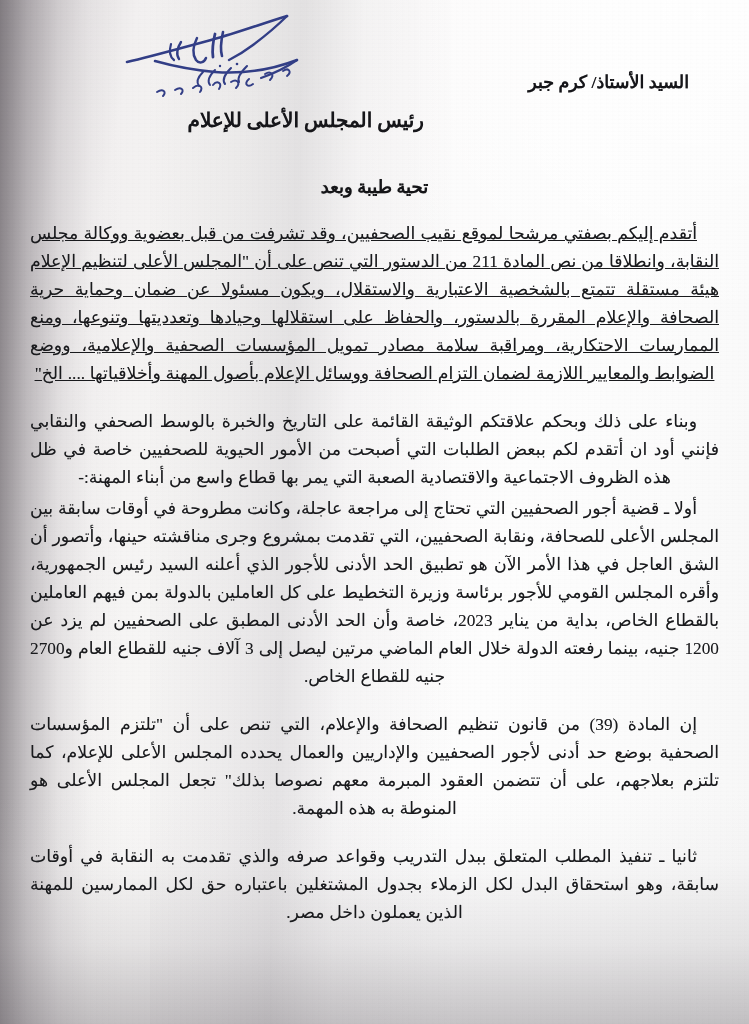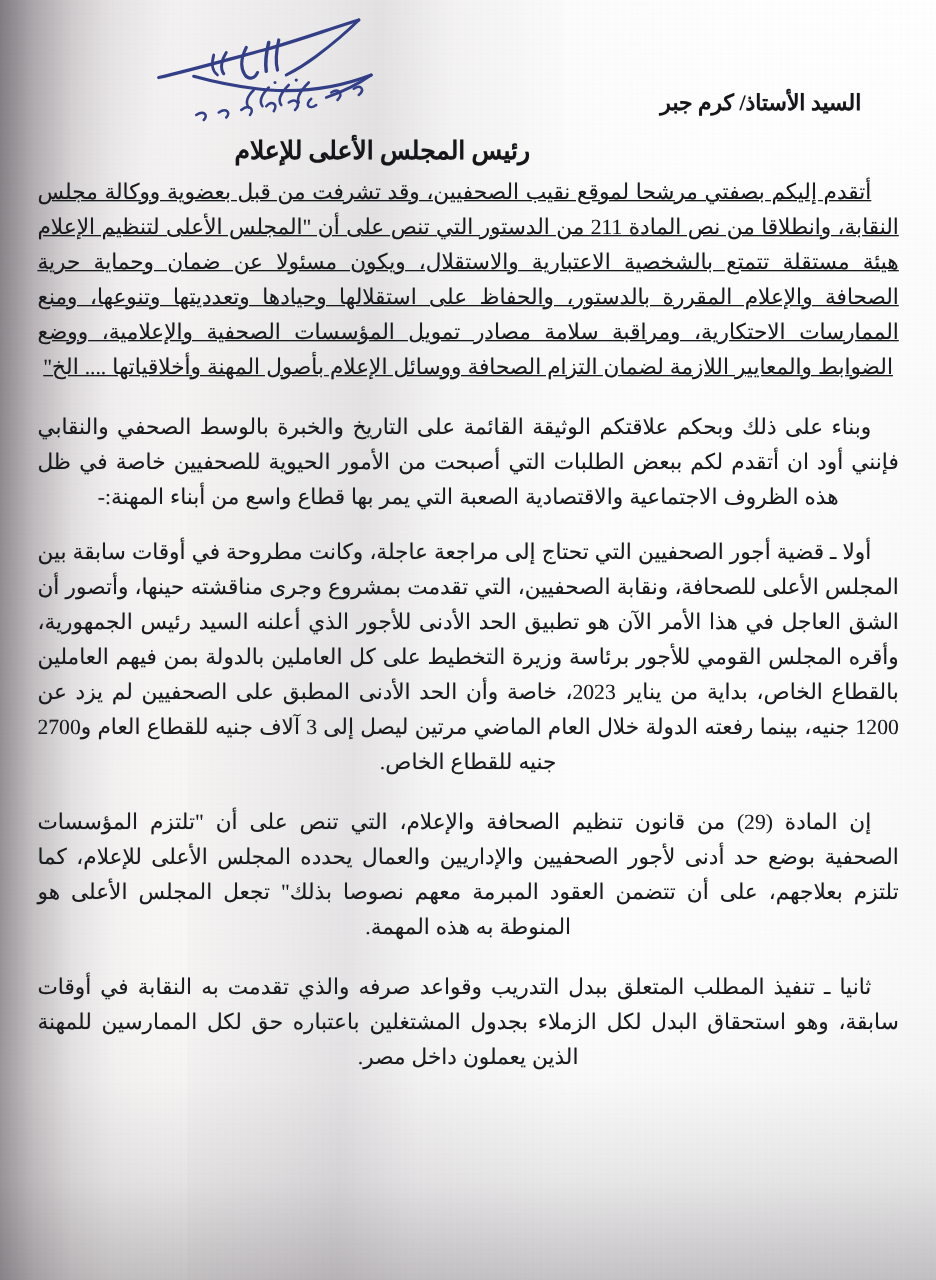--- a/index.html
+++ b/index.html
@@ -148,21 +148,21 @@
     line-height: 1.62;
     text-align: justify;
     text-align-last: center;
     margin: 0 0 17px 0;
     text-indent: 22px;
     color: #191a1d;
     text-shadow: 0 0 .55px rgba(0,0,0,.3);
     word-spacing: .5px;
   }
   .para.p1 { margin-bottom: 20px; text-decoration: underline; }
-  .para.p2 { margin-bottom: 16px; font-family: Liberation Serif, serif; }
+  .para.p2 { margin-bottom: 3px; font-family: Liberation Serif, serif; }
   .para.p3 { margin-bottom: 20px; }
   .para.p4 { margin-bottom: 20px; }
   .para.p5 { margin-bottom: 0; }
 
   .blur-soft { filter: blur(0.22px); }
 </style>
 </head>
 <body>
 
 <div class="page">
@@ -206,21 +206,22 @@
             <path d="M164 61 C170 57, 173 62, 168 66" stroke-width="2"></path>
           </g>
         </svg>
       </div>
 
       <div class="addressee">السيد الأستاذ/ كرم جبر</div>
 
       <div class="sig-title">رئيس المجلس الأعلى للإعلام</div>
     </div>
 
+    <div class="greeting">تحية طيبة وبعد</div>
 
     <p class="para p1">أتقدم إليكم بصفتي مرشحا لموقع نقيب الصحفيين، وقد تشرفت من قبل بعضوية ووكالة مجلس النقابة، وانطلاقا من نص المادة 211 من الدستور التي تنص على أن "المجلس الأعلى لتنظيم الإعلام هيئة مستقلة تتمتع بالشخصية الاعتبارية والاستقلال، ويكون مسئولا عن ضمان وحماية حرية الصحافة والإعلام المقررة بالدستور، والحفاظ على استقلالها وحيادها وتعدديتها وتنوعها، ومنع الممارسات الاحتكارية، ومراقبة سلامة مصادر تمويل المؤسسات الصحفية والإعلامية، ووضع الضوابط والمعايير اللازمة لضمان التزام الصحافة ووسائل الإعلام بأصول المهنة وأخلاقياتها .... الخ"</p>
     <p class="para p2">وبناء على ذلك وبحكم علاقتكم الوثيقة القائمة على التاريخ والخبرة بالوسط الصحفي والنقابي فإنني أود ان أتقدم لكم ببعض الطلبات التي أصبحت من الأمور الحيوية للصحفيين خاصة في ظل هذه الظروف الاجتماعية والاقتصادية الصعبة التي يمر بها قطاع واسع من أبناء المهنة:-</p>
     <p class="para p3">أولا ـ قضية أجور الصحفيين التي تحتاج إلى مراجعة عاجلة، وكانت مطروحة في أوقات سابقة بين المجلس الأعلى للصحافة، ونقابة الصحفيين، التي تقدمت بمشروع وجرى مناقشته حينها، وأتصور أن الشق العاجل في هذا الأمر الآن هو تطبيق الحد الأدنى للأجور الذي أعلنه السيد رئيس الجمهورية، وأقره المجلس القومي للأجور برئاسة وزيرة التخطيط على كل العاملين بالدولة بمن فيهم العاملين بالقطاع الخاص، بداية من يناير 2023، خاصة وأن الحد الأدنى المطبق على الصحفيين لم يزد عن 1200 جنيه، بينما رفعته الدولة خلال العام الماضي مرتين ليصل إلى 3 آلاف جنيه للقطاع العام و2700 جنيه للقطاع الخاص.</p>
-    <p class="para p4">إن المادة (29) من قانون تنظيم الصحافة والإعلام، التي تنص على أن "تلتزم المؤسسات الصحفية بوضع حد أدنى لأجور الصحفيين والإداريين والعمال يحدده المجلس الأعلى للإعلام، كما تلتزم بعلاجهم، على أن تتضمن العقود المبرمة معهم نصوصا بذلك" تجعل المجلس الأعلى هو المنوطة به هذه المهمة.</p>
+    <p class="para p4">إن المادة (39) من قانون تنظيم الصحافة والإعلام، التي تنص على أن "تلتزم المؤسسات الصحفية بوضع حد أدنى لأجور الصحفيين والإداريين والعمال يحدده المجلس الأعلى للإعلام، كما تلتزم بعلاجهم، على أن تتضمن العقود المبرمة معهم نصوصا بذلك" تجعل المجلس الأعلى هو المنوطة به هذه المهمة.</p>
     <p class="para p5">ثانيا ـ تنفيذ المطلب المتعلق ببدل التدريب وقواعد صرفه والذي تقدمت به النقابة في أوقات سابقة، وهو استحقاق البدل لكل الزملاء بجدول المشتغلين باعتباره حق لكل الممارسين للمهنة الذين يعملون داخل مصر.</p>
 
   </div>
 </div>
 
 </body></html>

